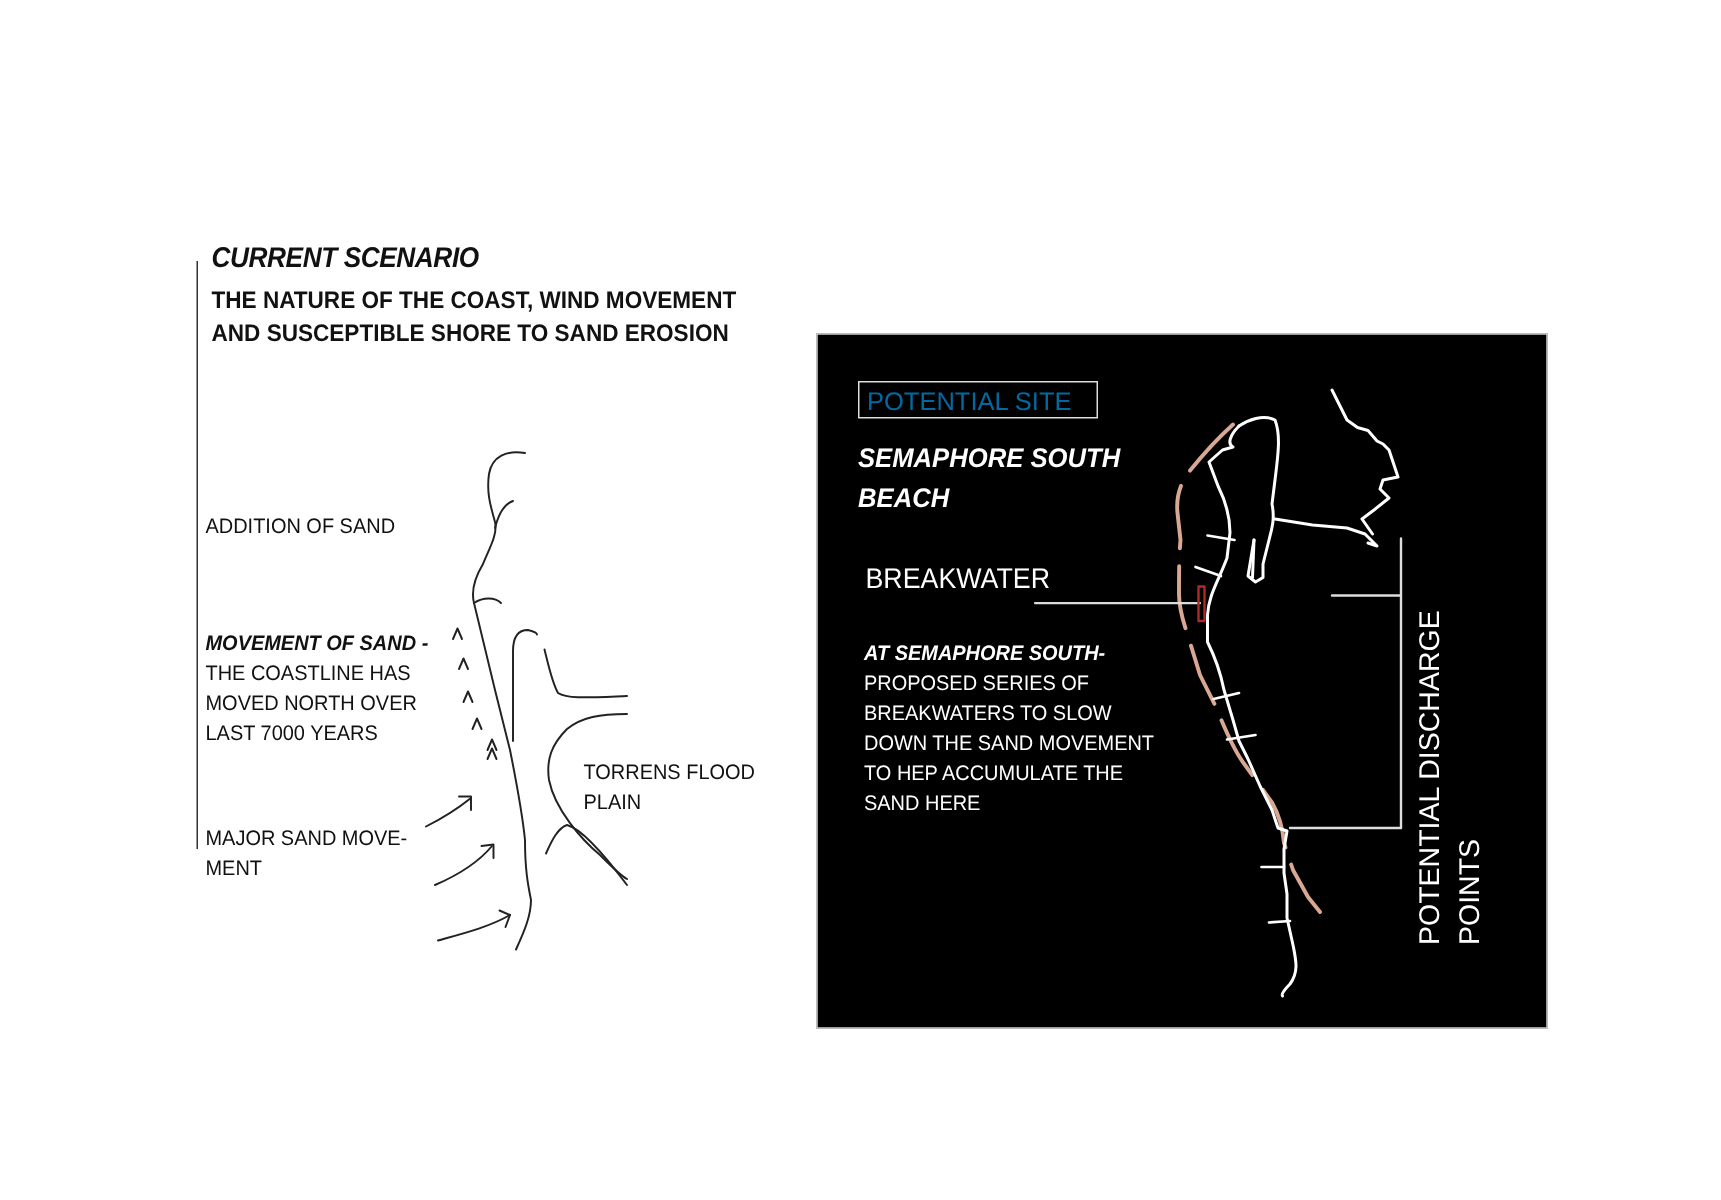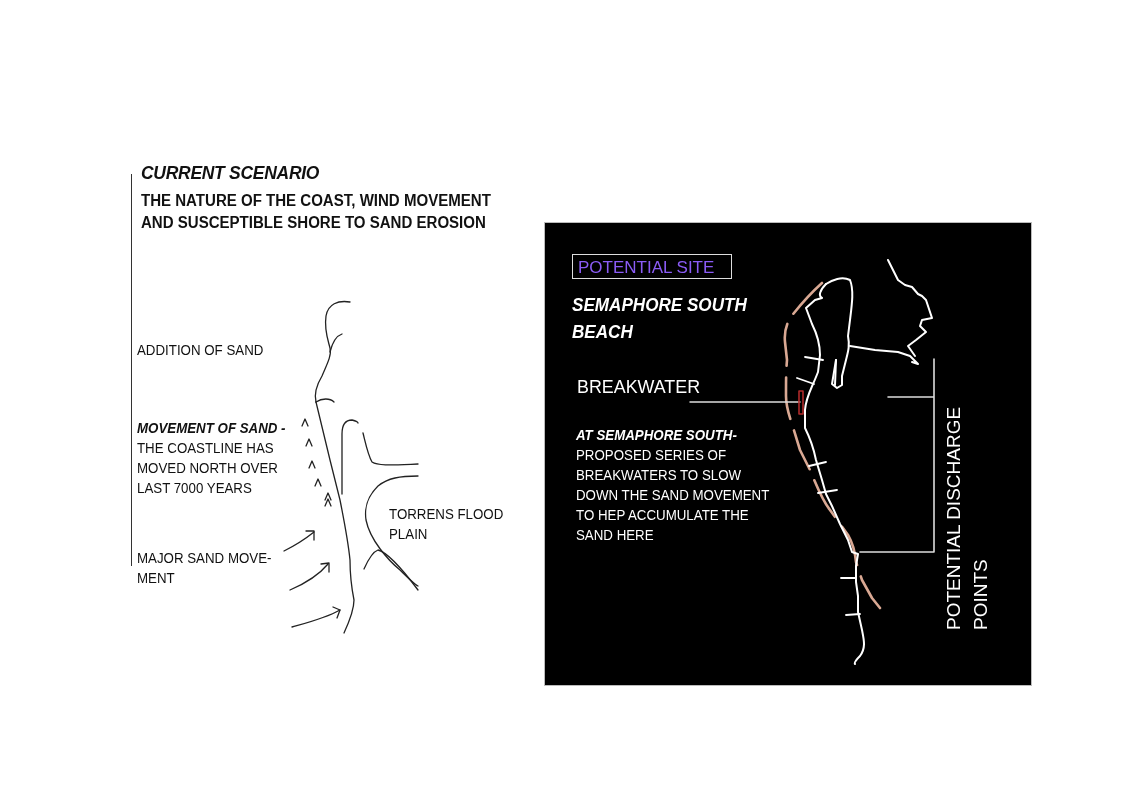--- a/index.html
+++ b/index.html
@@ -90,21 +90,21 @@
       background: #000;
       outline: 1px solid #bbb;
     }
     .site-box {
       position: absolute;
       left: 572px;
       top: 254px;
       width: 160px;
       height: 25px;
       border: 1px solid #ddd;
-      color: #8b5cf6;
+      color: #0369a1;
       font-size: 17px;
       line-height: 25px;
       padding-left: 5px;
       box-sizing: border-box;
       white-space: nowrap;
     }
     .semaphore {
       position: absolute;
       left: 572px;
       top: 292px;

